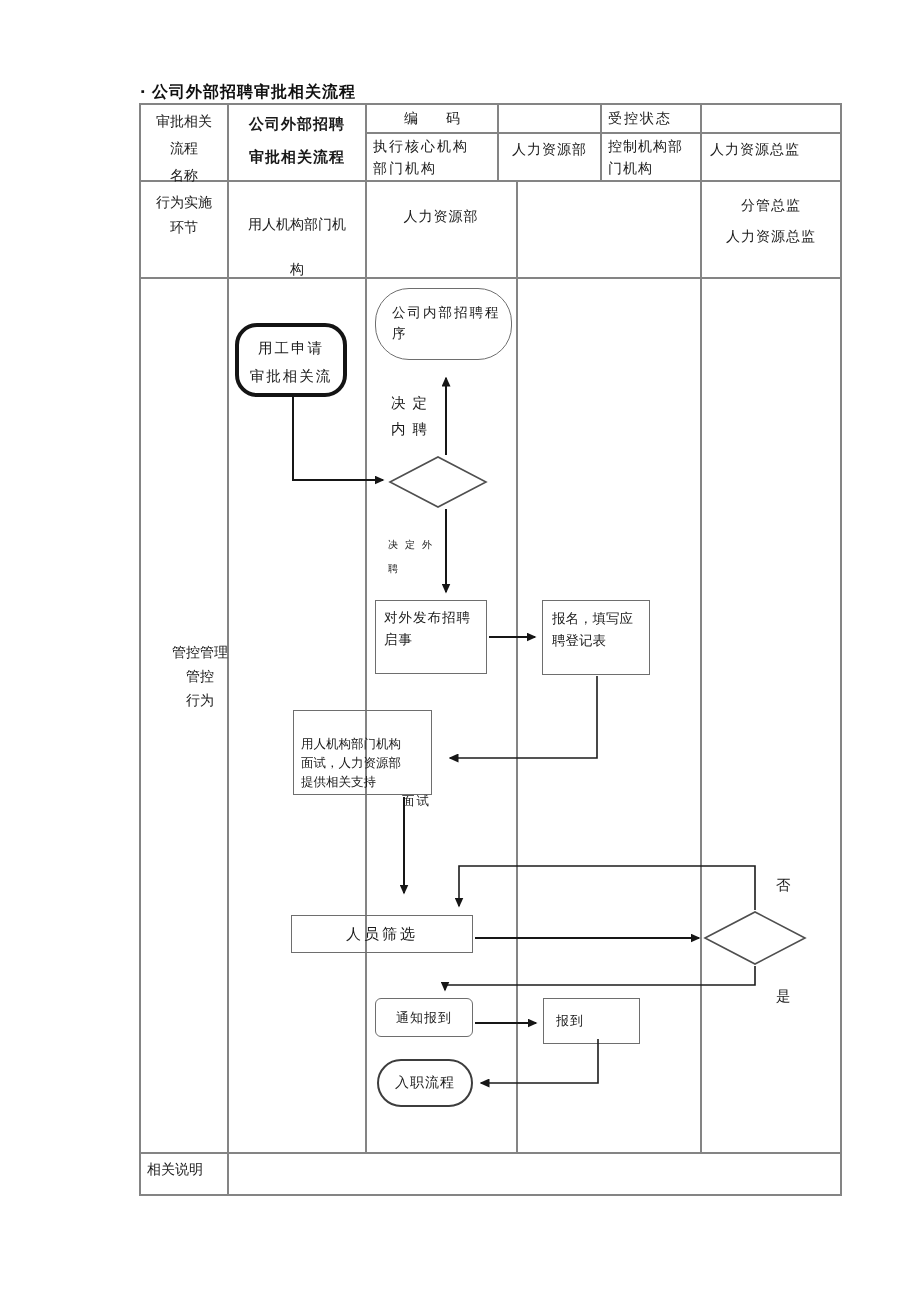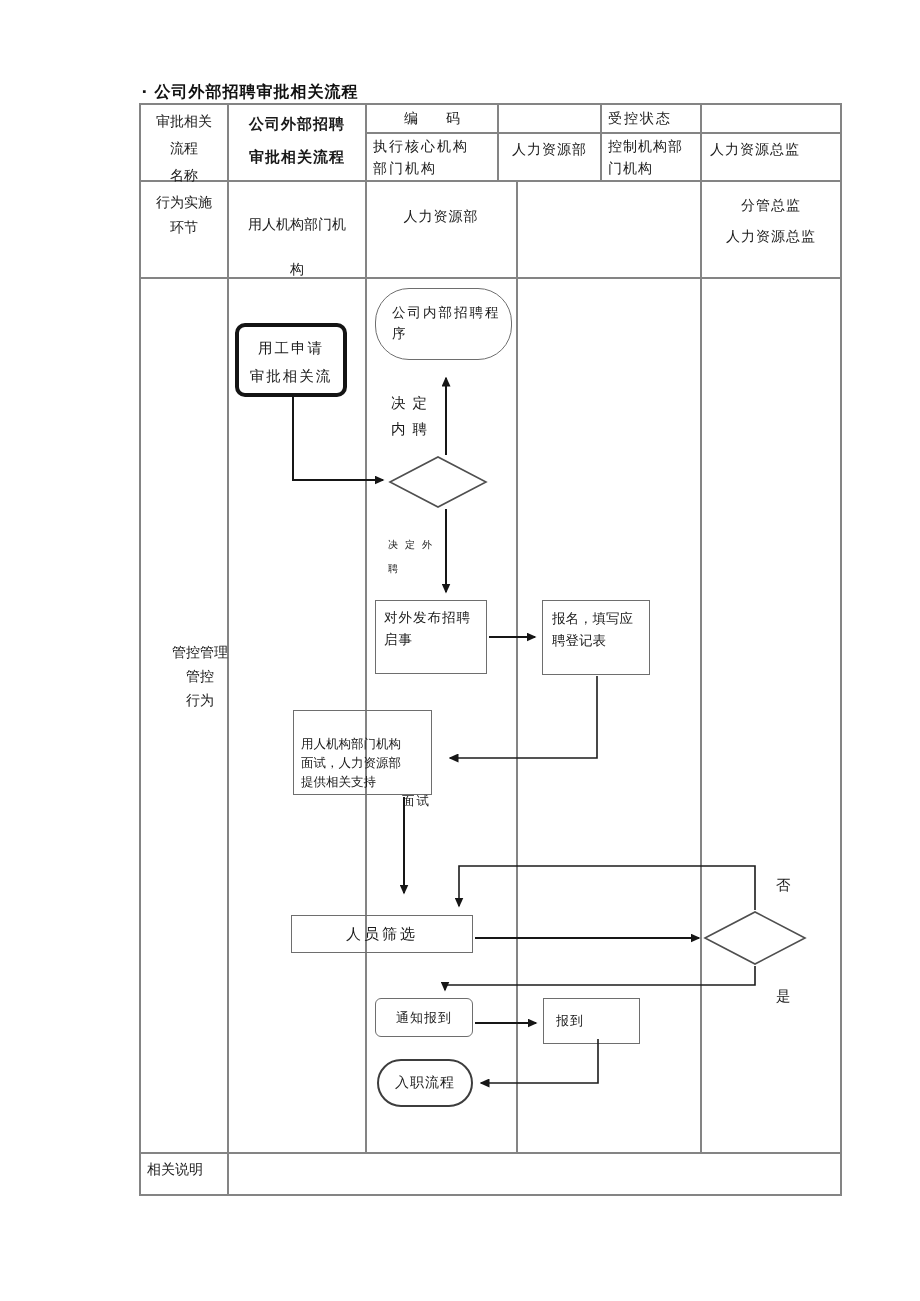--- a/index.html
+++ b/index.html
@@ -3,21 +3,21 @@
 <meta charset="utf-8">
 <style>
   html,body{margin:0;padding:0;background:#ffffff;}
   .page{
     position:relative;width:920px;height:1301px;background:#ffffff;overflow:hidden;
     font-family:"Liberation Serif","DejaVu Serif",serif;color:#1a1a1a;
   }
   .heading{
     position:absolute;left:141px;top:82px;font-size:16px;font-weight:700;
     letter-spacing:1px;white-space:pre;color:#101010;
-    font-family:Liberation Mono, monospace;
+    font-family:Liberation Sans, sans-serif;
   }
   .heading .bullet{font-size:11px;vertical-align:2px;margin-right:6px;}
   .gline{position:absolute;background:#848484;}
   .cell{position:absolute;display:flex;align-items:flex-start;justify-content:center;
     white-space:pre-line;line-height:26px;font-size:14px;text-align:center;}
   .cell.left{justify-content:flex-start;text-align:left;}
   .flowbox{position:absolute;border:1.5px solid #6e6e6e;background:transparent;
     box-sizing:border-box;white-space:pre-line;}
   .flowlabel{position:absolute;white-space:pre-line;}
   svg.overlay{position:absolute;left:0;top:0;pointer-events:none;}
@@ -70,21 +70,21 @@
 人力资源总监</div>
 
   <div class="cell" style="left:141px;top:641px;width:86px;height:90px;line-height:24px;margin-left:16px;">管控管理
 管控
 行为</div>
   <div class="cell left" style="left:147px;top:1160px;width:80px;height:30px;line-height:20px;">相关说明</div>
 
   <div class="flowbox" style="left:375px;top:288px;width:137px;height:72px;border-radius:34px;padding:13px 0 0 16px;font-size:13.5px;line-height:21px;letter-spacing:2px;">公司内部招聘程
 序</div>
 
-  <div class="flowbox" style="left:235px;top:323px;width:112px;height:74px;border:4px solid #141414;border-radius:10px;padding-top:7px;font-size:14.5px;line-height:28px;letter-spacing:2px;text-align:center;">用工申请
+  <div class="flowbox" style="left:235px;top:323px;width:112px;height:74px;border:4px solid #141414;border-radius:22px;padding-top:7px;font-size:14.5px;line-height:28px;letter-spacing:2px;text-align:center;">用工申请
 审批相关流</div>
 
   <div class="flowlabel" style="left:391px;top:390px;font-size:14.5px;line-height:26px;letter-spacing:7px;">决定
 内聘</div>
 
   <div class="flowlabel" style="left:388px;top:533px;font-size:10px;line-height:24px;letter-spacing:7px;">决定外
 聘</div>
 
   <div class="flowbox" style="left:375px;top:600px;width:112px;height:74px;padding:6px 0 0 8px;font-size:13.5px;line-height:22px;letter-spacing:1px;">对外发布招聘
 启事</div>

